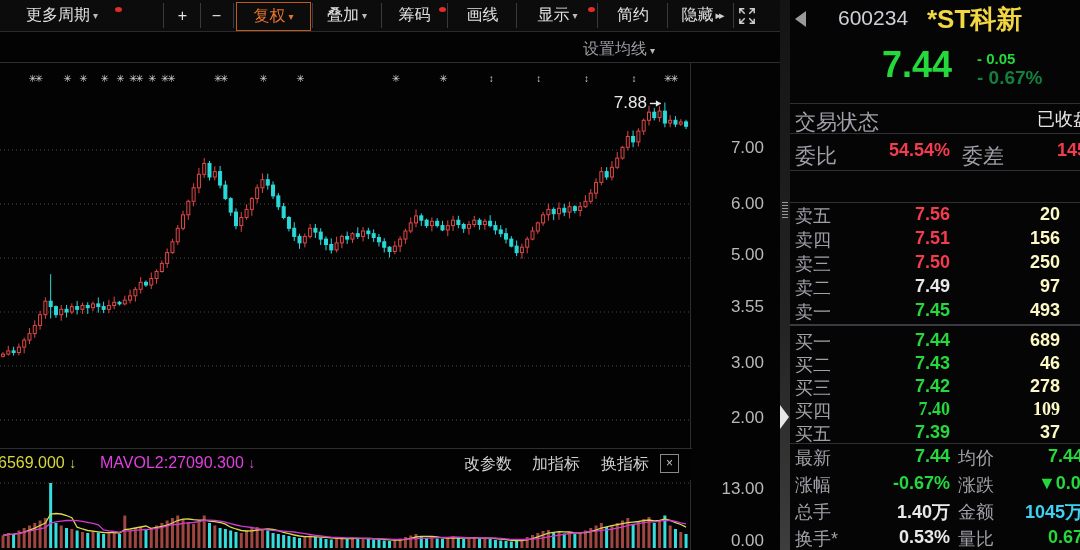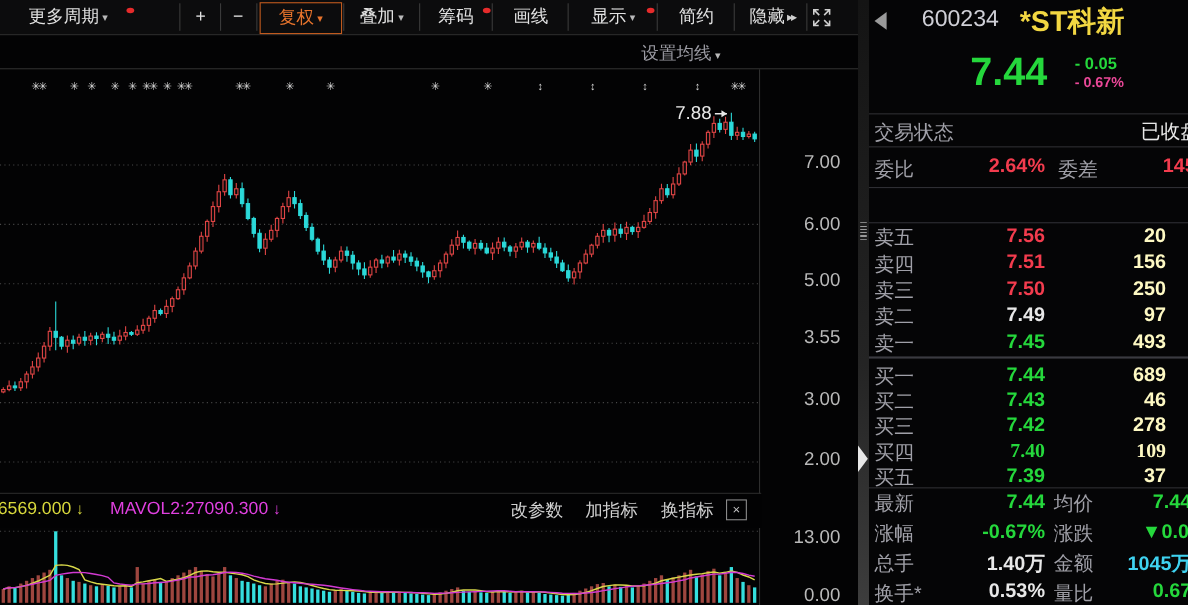--- a/index.html
+++ b/index.html
@@ -39,22 +39,22 @@
                   border-left:9px solid #e8e8e8;border-top:12px solid transparent;border-bottom:12px solid transparent;}
   
   #qpanel{position:absolute;left:790px;top:0;width:308px;height:550px;background:#050506;overflow:hidden;}
   .qsep{position:absolute;left:0;width:290px;height:1px;background:#2e2e33;}
   #back-arrow{position:absolute;left:5px;top:11px;width:0;height:0;cursor:pointer;
               border-right:11px solid #9a9a9a;border-top:8px solid transparent;border-bottom:8px solid transparent;}
   #q-code{position:absolute;left:48px;top:6px;font-size:21px;color:#cfcfd6;}
   #q-name{position:absolute;left:137px;top:2px;font-size:26px;font-weight:bold;color:#f2d742;}
   #q-price{position:absolute;left:92px;top:44px;font-size:36px;font-weight:bold;color:#25d83c;}
   #q-chg{position:absolute;left:187px;top:50px;font-size:15px;font-weight:bold;color:#25d83c;}
-  #q-chgpct{position:absolute;left:187px;top:67px;font-size:13px;font-weight:bold;color:#ec4899;}
-  .qrow-label{color:#a0a0a8;font-size:18px;}
+  #q-chgpct{position:absolute;left:187px;top:67px;font-size:19px;font-weight:bold;color:#15803d;}
+  .qrow-label{color:#a0a0a8;font-size:21px;}
   .num{font-family:"Liberation Sans",sans-serif;font-weight:bold;}
   #ad-link{position:absolute;left:0;top:175px;width:290px;text-align:center;color:#ecec72;font-size:17px;
            font-weight:bold;text-decoration:underline;cursor:pointer;white-space:nowrap;}
   .ob-row{position:absolute;left:0;width:290px;height:24px;font-size:18px;}
   .ob-label{position:absolute;left:5px;color:#a0a0a8;}
   .ob-price{position:absolute;left:70px;width:90px;text-align:right;font-weight:bold;}
   .ob-qty{position:absolute;left:160px;width:110px;text-align:right;color:#fef9c3;font-weight:bold;}
   .st-row{position:absolute;left:0;width:290px;height:27px;font-size:18px;}
   .st-l1{position:absolute;left:5px;color:#a0a0a8;}
   .st-v1{position:absolute;left:60px;width:100px;text-align:right;font-weight:bold;}
@@ -596,21 +596,21 @@
     <div id="q-price" class="num">7.44</div>
     <div id="q-chg">- 0.05</div>
     <div id="q-chgpct">- 0.67%</div>
 
     <div class="qsep" style="top:103px"></div>
     <div style="position:absolute;left:5px;top:108px" class="qrow-label">交易状态</div>
     <div style="position:absolute;left:247px;top:107px;font-size:18px;white-space:nowrap" class="c-white">已收盘</div>
     <div class="qsep" style="top:133px"></div>
 
     <div style="position:absolute;left:5px;top:142px" class="qrow-label">委比</div>
-    <div style="position:absolute;left:70px;top:140px;width:90px;text-align:right;font-size:18px;font-weight:bold" class="c-red">2.64%</div>
+    <div style="position:absolute;left:70px;top:140px;width:90px;text-align:right;font-size:18px;font-weight:bold" class="c-red">54.54%</div>
     <div style="position:absolute;left:172px;top:142px" class="qrow-label">委差</div>
     <div style="position:absolute;left:267px;top:140px;font-size:18px;font-weight:bold;white-space:nowrap" class="c-red">145</div>
     <div class="qsep" style="top:170px"></div>
 
     <div class="qsep" style="top:202px"></div>
 
     <div id="orderbook">
         <div class="ob-row" style="top: 204px;">
           <span class="ob-label">卖五</span>
           <span class="ob-price c-red">7.56</span>

